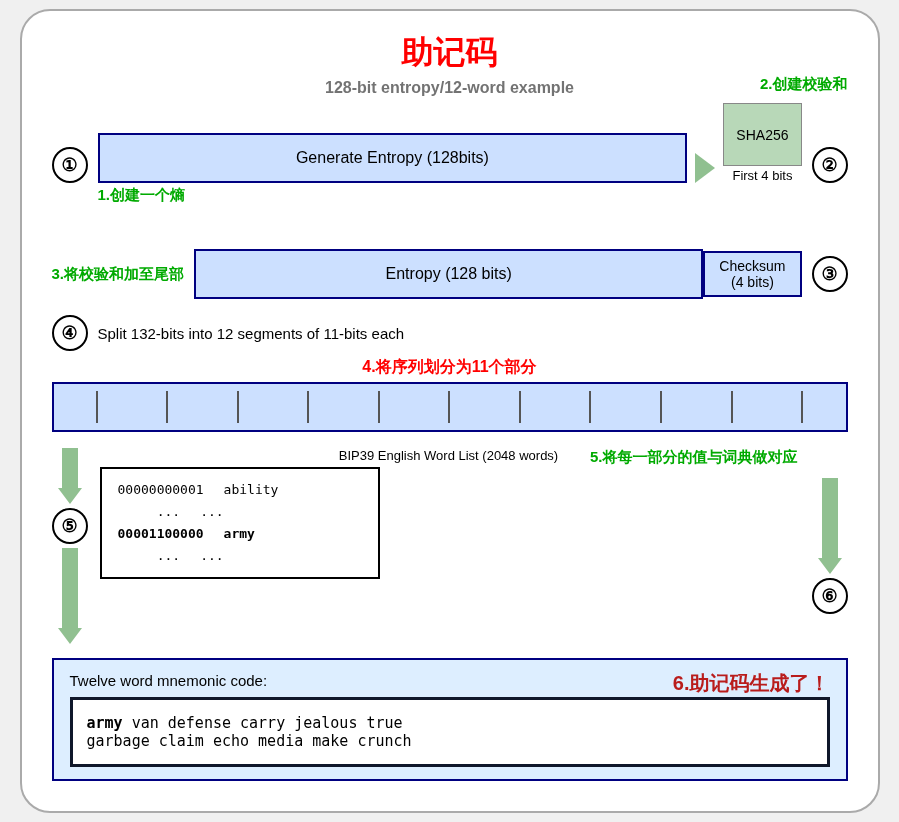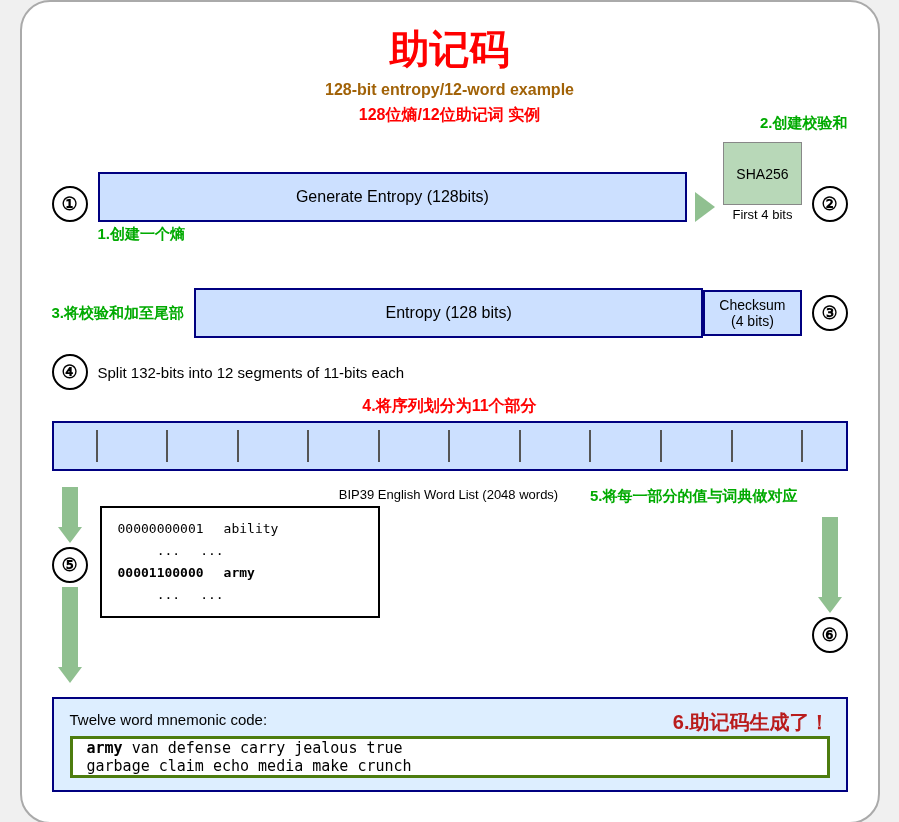--- a/index.html
+++ b/index.html
@@ -14,37 +14,37 @@
     .outer-container {
       width: 860px;
       background: white;
       border-radius: 30px;
       border: 2px solid #aaa;
       padding: 20px 30px 30px 30px;
       position: relative;
     }
     .title-zh {
       text-align: center;
-      font-size: 40px;
+      font-size: 32px;
       font-weight: bold;
       color: #ff0000;
       margin-bottom: 4px;
     }
     .title-en {
       text-align: center;
       font-size: 18px;
       font-weight: bold;
       color: #000;
       margin-bottom: 2px;
     }
     .subtitle-en {
       text-align: center;
       font-size: 16px;
       font-weight: bold;
-      color: #a16207;
+      color: #737373;
       margin-bottom: 6px;
     }
     .subtitle-zh {
       text-align: center;
       font-size: 16px;
       color: #ff0000;
       font-weight: bold;
       margin-bottom: 16px;
     }
 
@@ -243,43 +243,42 @@
       border: 2px solid #000080;
       background: #ddeeff;
       padding: 12px 16px;
       position: relative;
     }
     .twelve-word-label {
       font-size: 15px;
       margin-bottom: 8px;
     }
     .mnemonic-inner {
-      border: 3px solid #4d7c0f;
-      padding: 0 14px;
+      border: 3px solid #0f172a;
+      padding: 14px 14px;
       font-family: monospace;
       font-size: 15px;
       background: white;
     }
     .label-6 {
       position: absolute;
       top: 10px;
       right: 16px;
       color: #b91c1c;
       font-weight: bold;
       font-size: 20px;
     }
   </style>
 </head>
 <body>
 
 <div class="outer-container">
 
   <div class="title-zh">助记码</div>
   <div class="subtitle-en">128-bit entropy/12-word example</div>
-  <div class="subtitle-zh">128位熵/12位助记词 实例</div>
 
   <div class="row1">
     <span class="label-2" style="position:absolute;top:-28px;right:0px;color:#00aa00;font-weight:bold;font-size:15px;">2.创建校验和</span>
     <div class="circle-num">①</div>
     <div class="entropy-box">Generate Entropy (128bits)</div>
     <div class="arrow-right"></div>
     <div style="display:flex;flex-direction:column;align-items:center;flex-shrink:0;">
       <div class="sha-box">SHA256</div>
       <div style="font-size:13px;margin-top:2px;">First 4 bits</div>
     </div>

